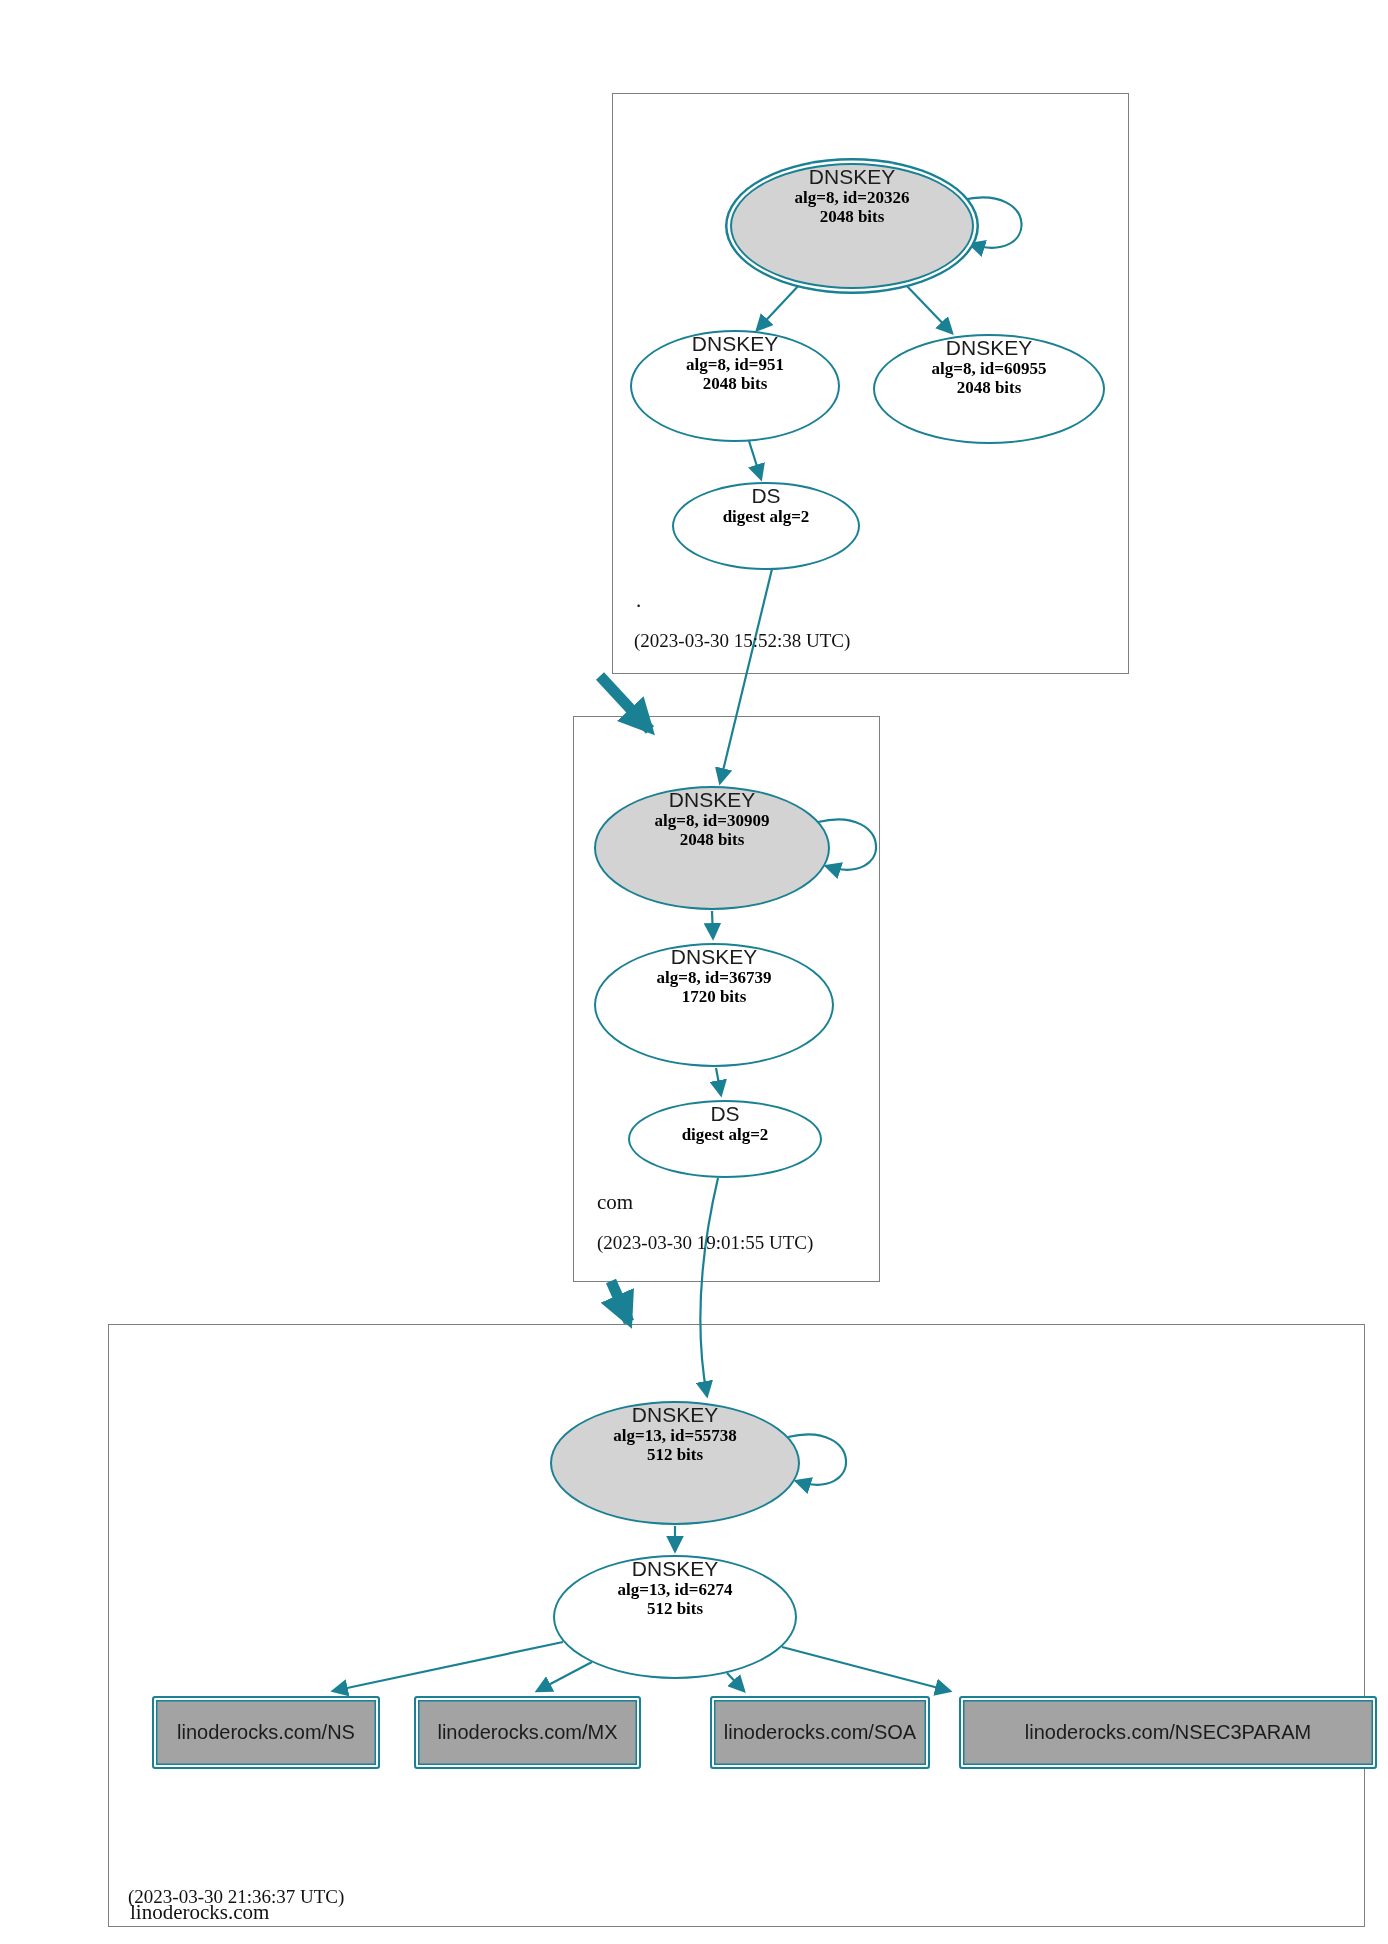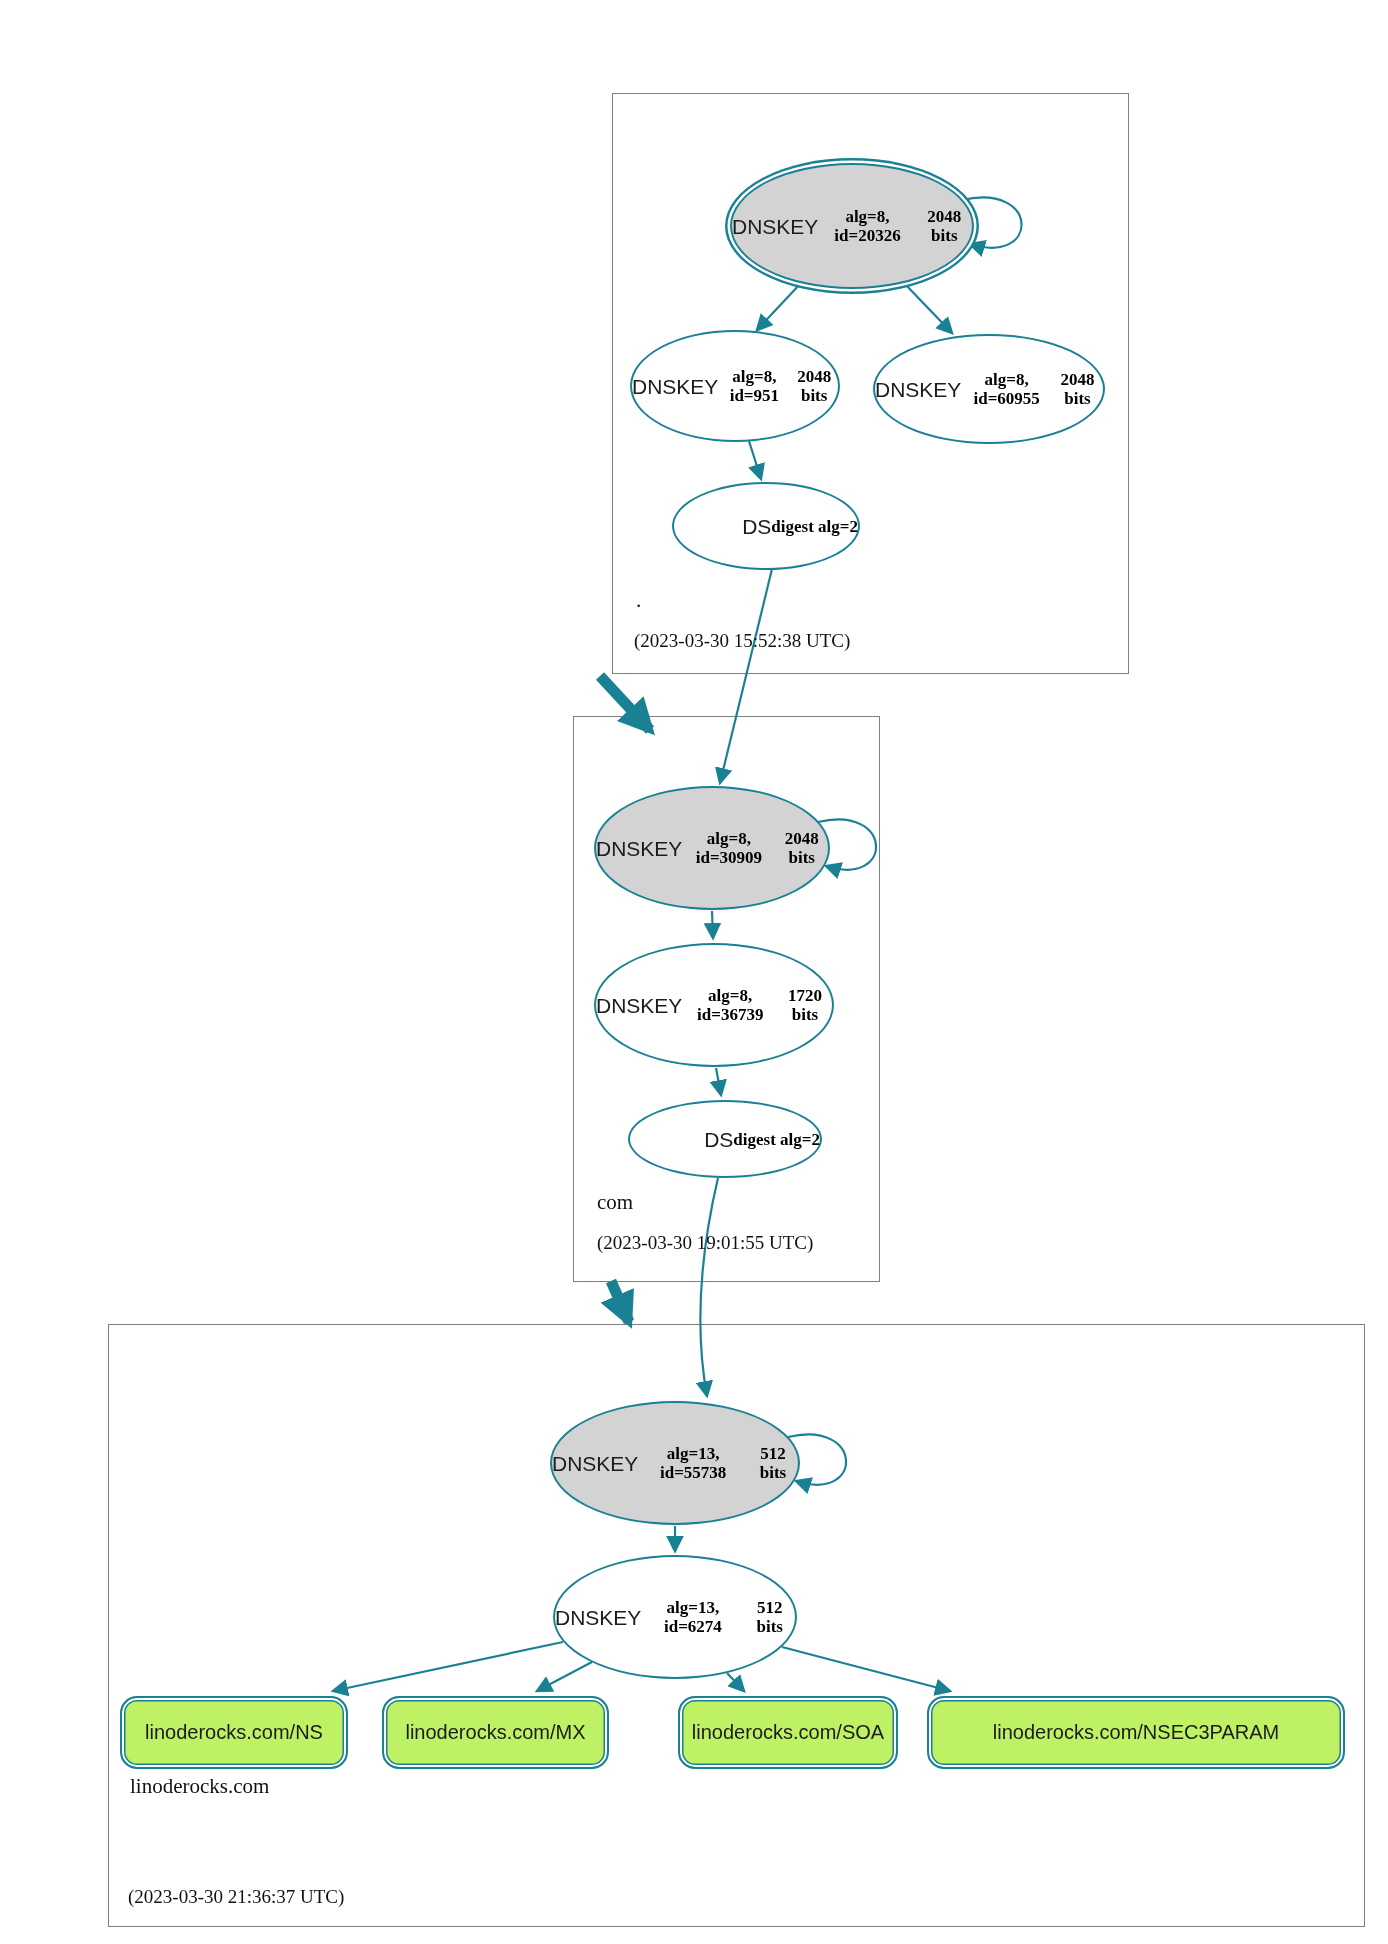--- a/index.html
+++ b/index.html
@@ -9,32 +9,32 @@
     --text:#111111;
   }
   html,body{margin:0;padding:0;background:#ffffff;}
   body{width:1388px;height:1944px;position:relative;overflow:hidden;
        font-family:"Liberation Serif", serif;color:var(--text);}
   .zone{position:absolute;border:1px solid var(--zone_border);background:transparent;z-index:1;}
   .edges{position:absolute;left:0;top:0;z-index:2;pointer-events:none;}
   .edge{stroke:var(--edge);stroke-width:2.2;fill:none;}
   .edge.thick{stroke-width:11;}
   .mk{fill:var(--edge);}
-  .node{position:absolute;z-index:3;box-sizing:border-box;display:flex;flex-direction:row;
-        align-items:center;justify-content:flex-end;text-align:center;background:#ffffff;
+  .node{position:absolute;z-index:3;box-sizing:border-box;display:flex;flex-direction:column;
+        align-items:center;justify-content:flex-start;text-align:center;background:#ffffff;
         border:2.5px solid var(--edge);}
   .ellipse{border-radius:50%;}
   .ksk{background:var(--ksk_fill);}
   .anchor{box-shadow:0 0 0 2.5px #ffffff, 0 0 0 5px var(--edge);}
   .node-title{font-family:"Liberation Sans", sans-serif;font-size:21px;line-height:23px;color:#1c1c1c;}
   .node-detail{font-family:"Liberation Serif", serif;font-size:17px;line-height:19px;font-weight:bold;color:#000000;}
   .rrset{position:absolute;z-index:3;box-sizing:border-box;display:flex;align-items:center;
-         justify-content:center;border:2px solid var(--edge);border-radius:17px;background:#bef264;
+         justify-content:center;border:2px solid var(--edge);border-radius:3px;background:#a3a3a3;
          box-shadow:inset 0 0 0 2px #ffffff, inset 0 0 0 3.5px var(--edge);
-         font-family:"Liberation Sans", sans-serif;font-size:20px;color:#1c1c1c;}
+         font-family:"Liberation Sans", sans-serif;font-size:20px;color:#1c1c1c;margin-left:32px;}
   .zone-label{position:absolute;z-index:3;font-family:"Liberation Serif", serif;
               font-size:21px;color:#111;}
   .zone-ts{position:absolute;z-index:3;font-family:"Liberation Serif", serif;
            font-size:19px;color:#111;text-align:center;}
 </style>
 </head>
 <body>
 
 <div class="zone" style="left:612px;top:93px;width:515px;height:579px;"></div>
 <div class="zone" style="left:573px;top:716px;width:305px;height:564px;"></div>
@@ -135,14 +135,14 @@
 <div class="rrset" style="left:382px;top:1696px;width:227px;height:73px;">
   <span>linoderocks.com/MX</span>
 </div>
 <div class="rrset" style="left:678px;top:1696px;width:220px;height:73px;">
   <span>linoderocks.com/SOA</span>
 </div>
 <div class="rrset" style="left:927px;top:1696px;width:418px;height:73px;">
   <span>linoderocks.com/NSEC3PARAM</span>
 </div>
 
-<div class="zone-label" style="left:130px;top:1774px;text-align:right;">linoderocks.com</div>
+<div class="zone-label" style="left:130px;top:1900px;text-align:right;">linoderocks.com</div>
 <div class="zone-ts" style="left:128px;top:1886px;">(2023-03-30 21:36:37 UTC)</div>
 
 </body></html>

